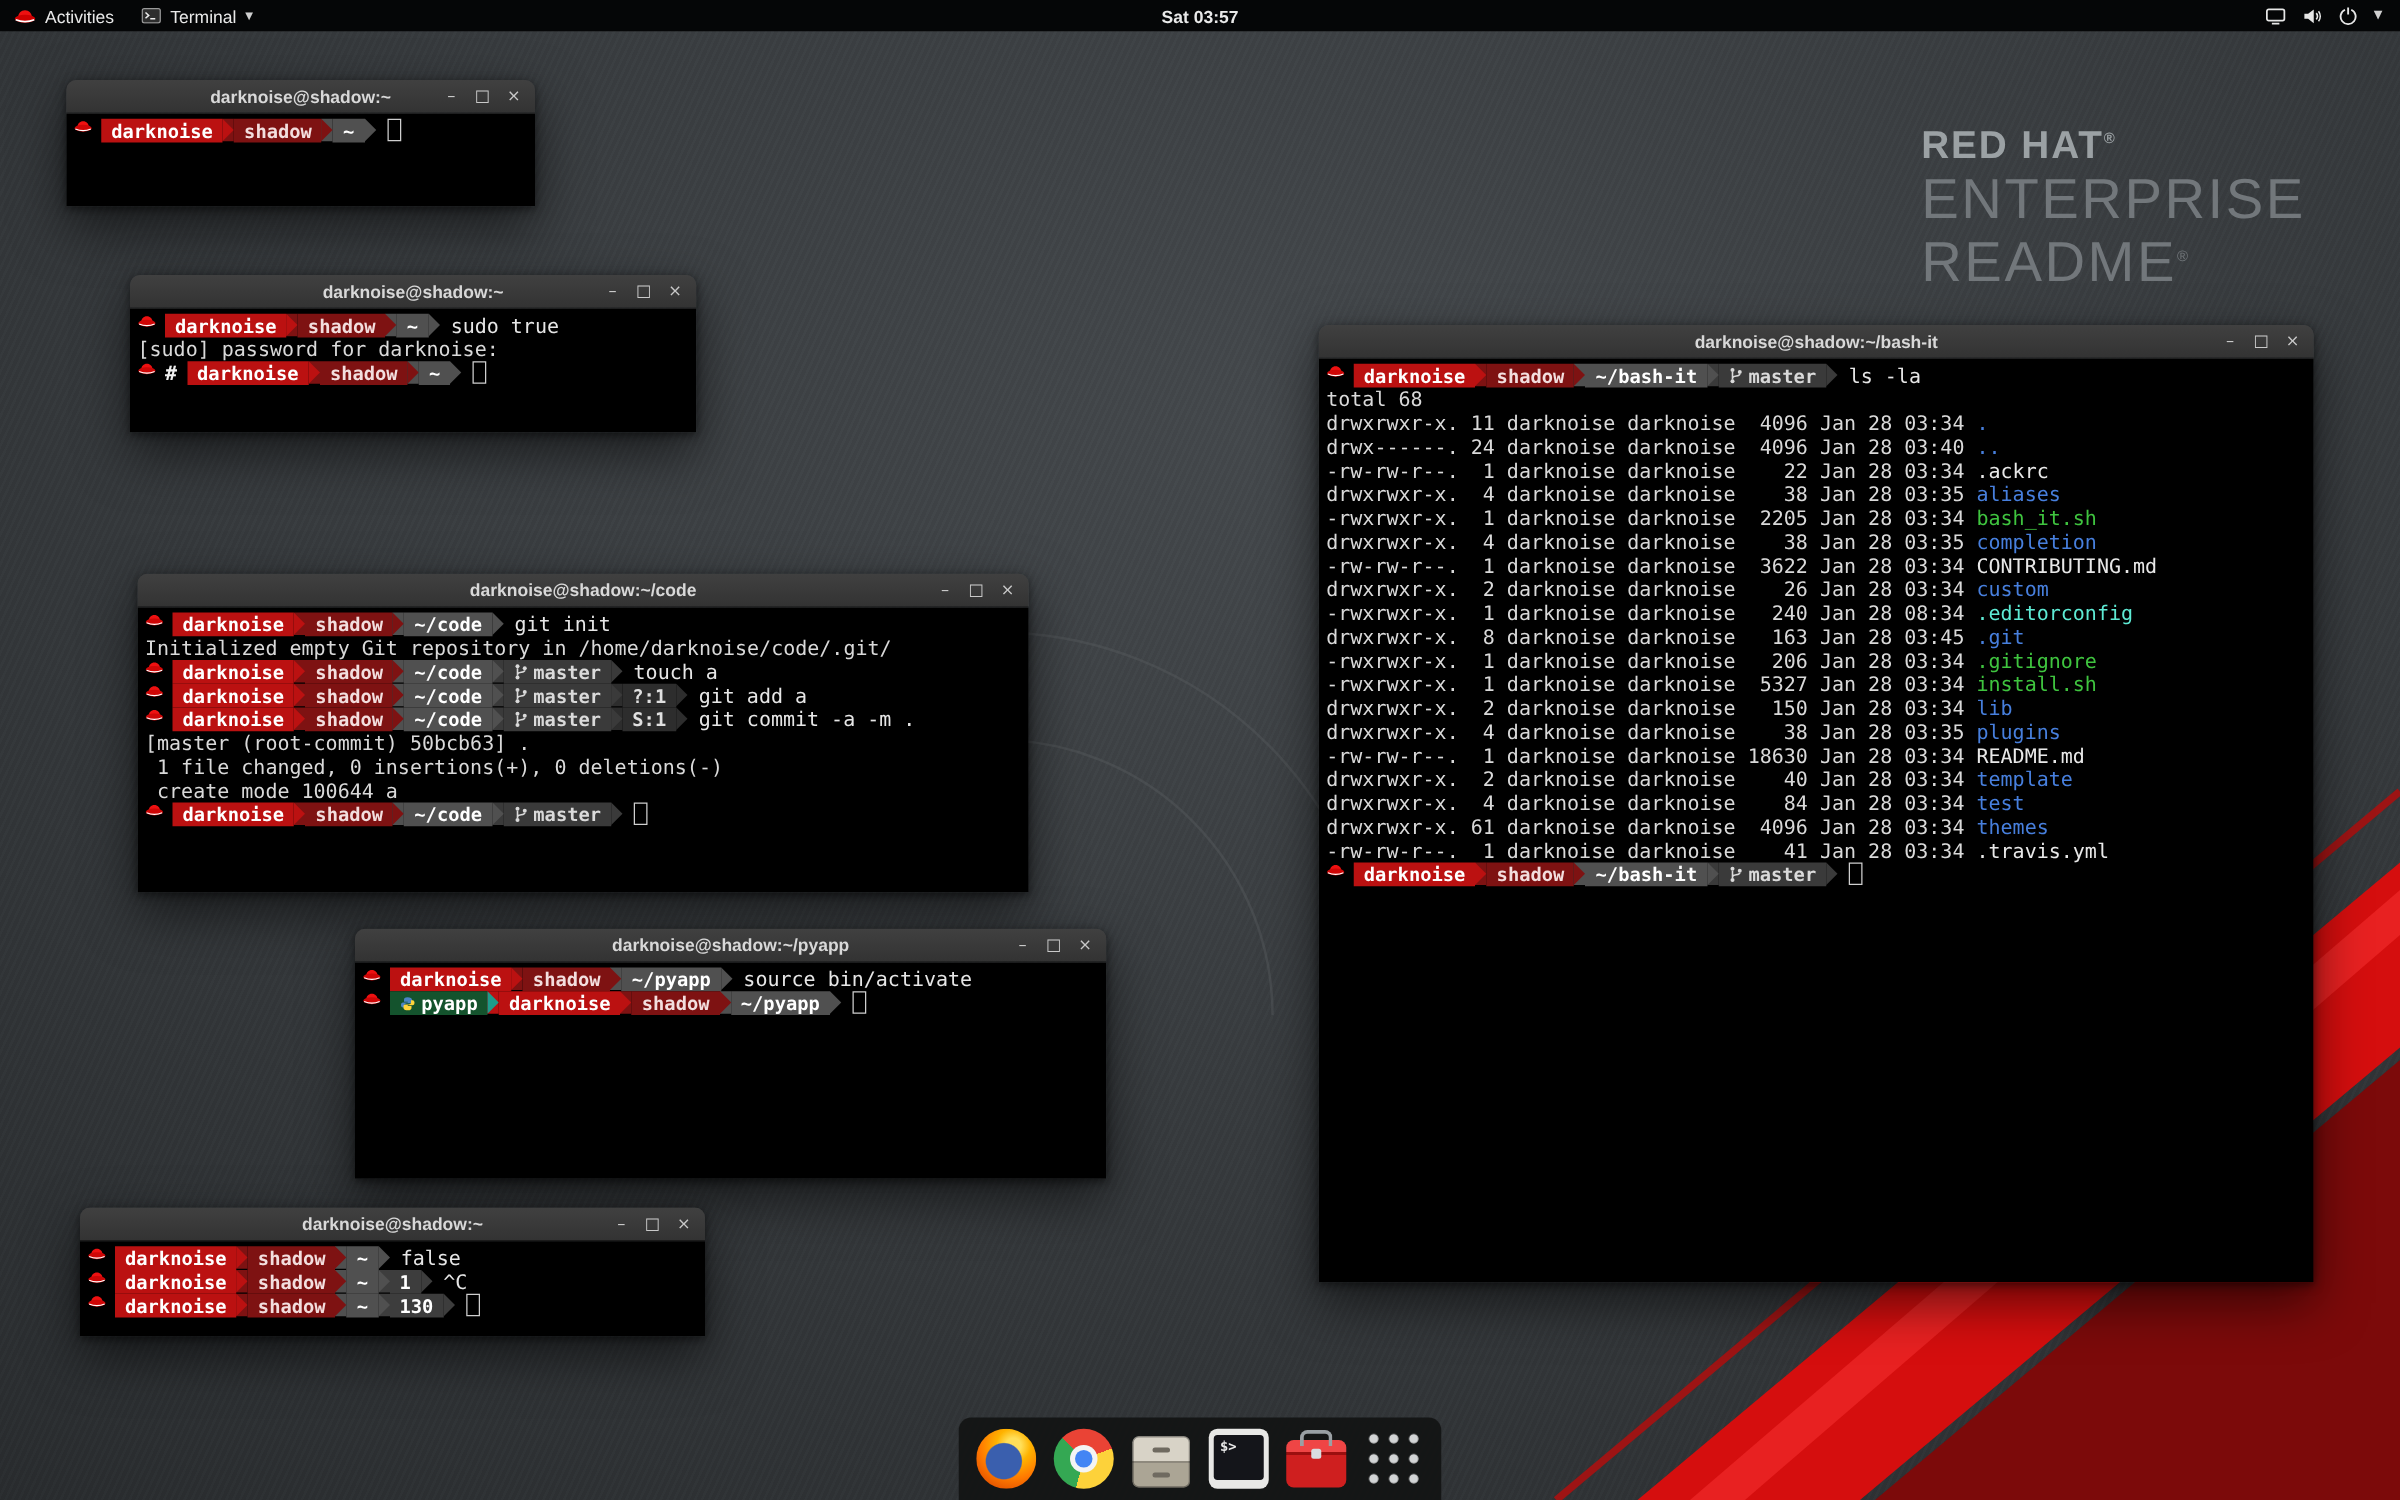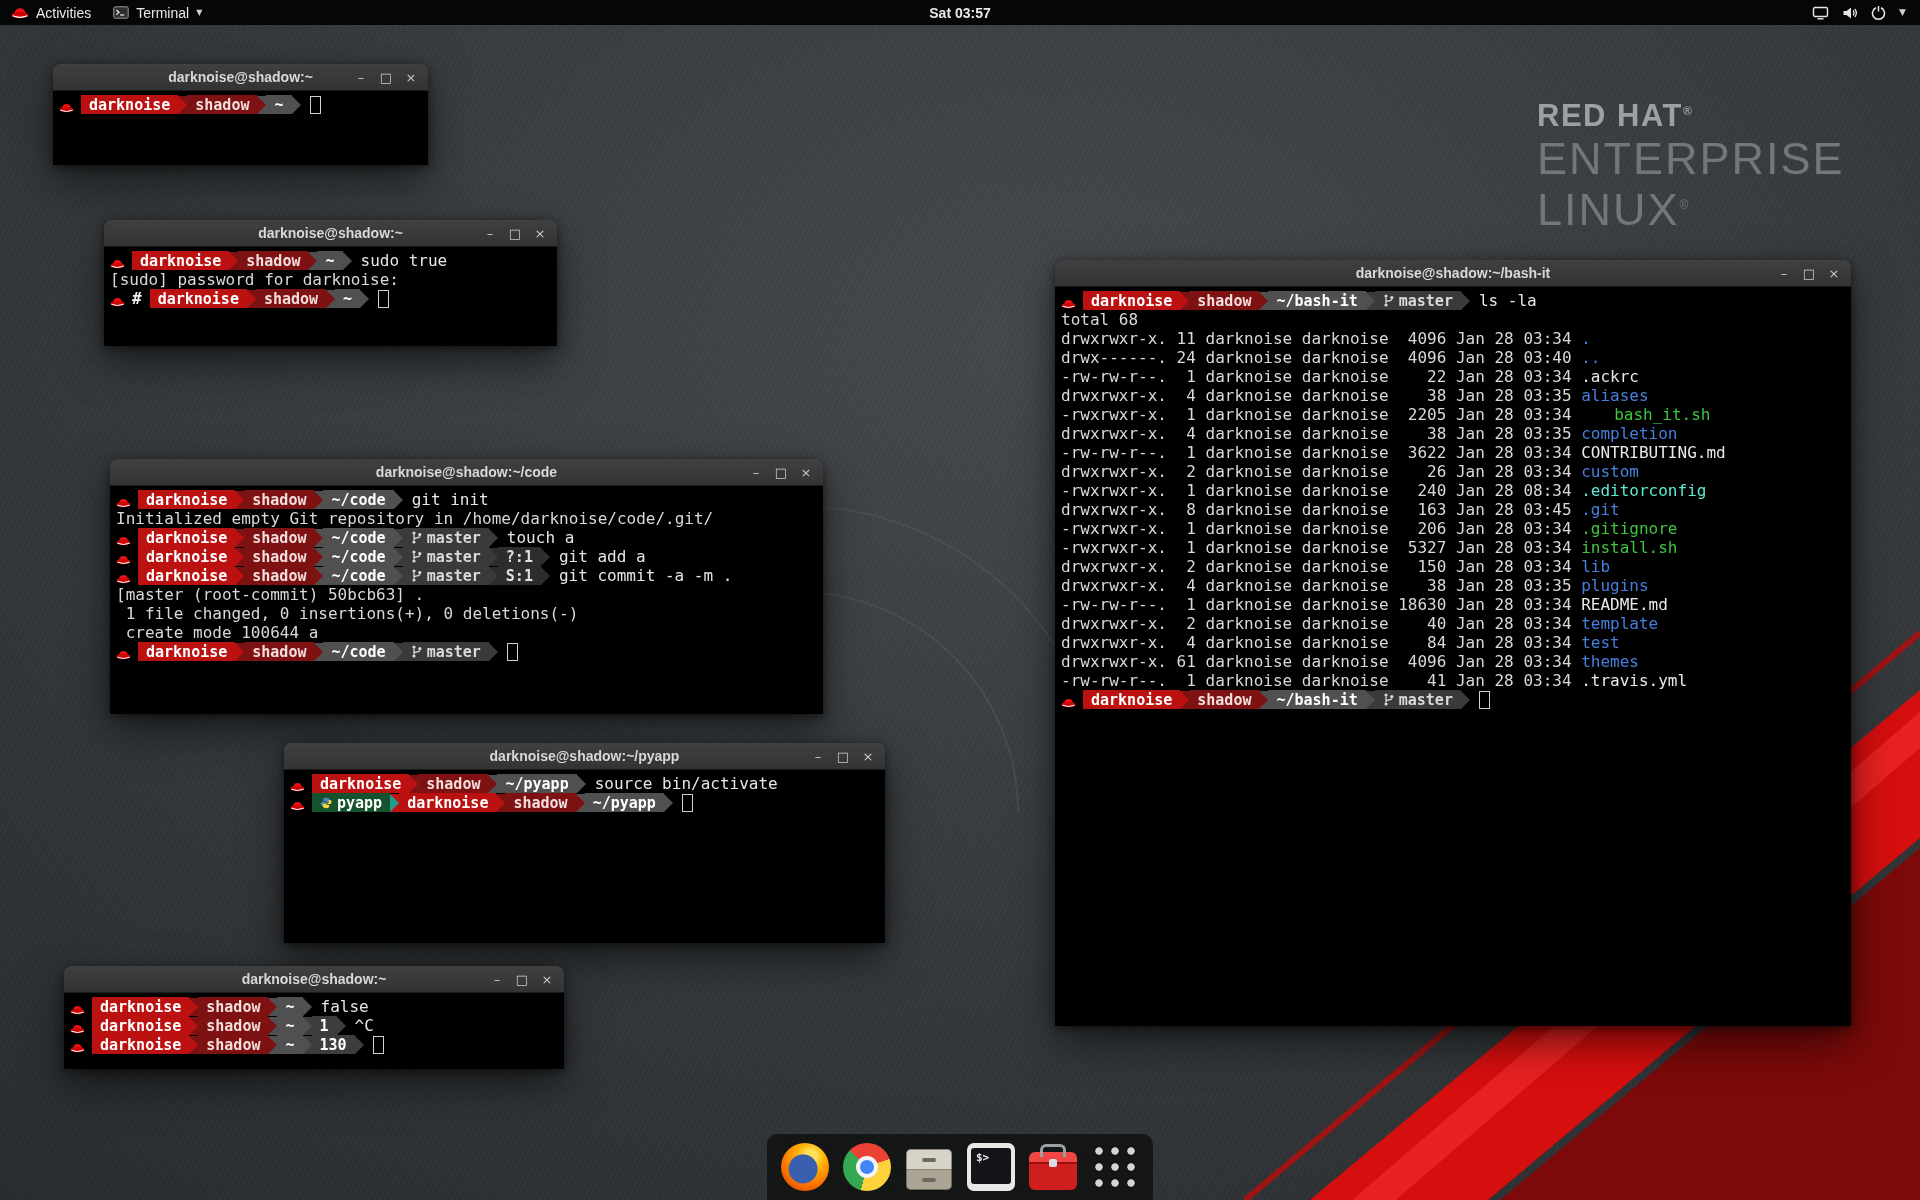--- a/index.html
+++ b/index.html
@@ -32,21 +32,21 @@
   .term-body{flex:1;background:#000;padding:4px 6px;font-family:"DejaVu Sans Mono",monospace;font-size:16px;overflow:hidden}
 
   .w0{left:53px;top:64px;width:375px;height:101px}
   .w1{left:104px;top:220px;width:453px;height:126px}
   .w2{left:110px;top:459px;width:713px;height:255px}
   .w3{left:284px;top:743px;width:601px;height:200px}
   .w4{left:64px;top:966px;width:500px;height:103px}
   .w5{left:1055px;top:260px;width:796px;height:766px;z-index:12}
 
   
-  .tl{display:flex;align-items:flex-end;height:19px;white-space:pre}
+  .tl{display:flex;align-items:flex-start;height:19px;white-space:pre}
   .hat{display:inline-flex;align-items:center;margin-right:7px}
   .pfx{font-weight:bold;margin-right:8px;color:#efefef}
   .seg{display:inline-flex;align-items:center;height:19px;padding:0 8px;font-weight:bold;font-size:15px;gap:5px}
   .segicon{display:inline-flex;align-items:center}
   .parrow{display:inline-block;width:0;height:0;border-top:9.5px solid transparent;border-bottom:9.5px solid transparent;border-left:9px solid #000}
   .cmd{margin-left:9px;color:#e6e6e6}
   .cursor{display:inline-block;width:9px;height:16px;border:1px solid #cfcfcf;margin-left:9px}
 
   
   .dock{position:absolute;left:50%;bottom:0;transform:translateX(-50%);background:rgba(18,19,20,.92);border-radius:10px 10px 0 0;padding:9px 14px;display:flex;gap:14px;align-items:center;z-index:40}
@@ -86,21 +86,21 @@
     <line x1="1245" y1="1200" x2="1920" y2="633" stroke="#9d1414" stroke-width="6"></line>
     <polygon points="1500,1200 1920,848 1920,1200" fill="#7c0a0a"></polygon>
     <polygon points="1310,1200 1920,690 1920,838 1488,1200" fill="#d50e0e"></polygon>
     <polygon points="1352,1200 1920,712 1920,748 1396,1200" fill="#ef2a2a" opacity="0.7"></polygon>
   </g>
 </svg>
 
 <div class="brand">
   <div class="brand-top"><span>RED HAT</span><span class="reg">®</span></div>
   <div class="brand-mid">ENTERPRISE</div>
-  <div class="brand-bot"><span>LINUX</span><span class="reg">®</span></div>
+  <div class="brand-bot"><span>README</span><span class="reg">®</span></div>
 </div>
 
 <div class="topbar">
   <div class="tb-item">
     <span style="display:inline-flex">
       <svg width="18" height="14" viewBox="0 0 18 14">
           <path d="M3.4 8.6 C3.4 4.4 5.9 2.2 9 2.2 C12.1 2.2 14.6 4.4 14.6 8.6 Z" fill="#ee1111"></path>
           <ellipse cx="9" cy="9" rx="8.2" ry="3.2" fill="#d00000"></ellipse>
           <path d="M1.6 9.8 Q9 12.8 16.4 9.8" stroke="#ffffff" stroke-width="1.2" fill="none"></path>
         </svg>
@@ -328,21 +328,21 @@
                 <circle cx="3" cy="12" r="1.6" fill="currentColor" stroke="none"></circle>
                 <circle cx="8.8" cy="4.6" r="1.6" fill="currentColor" stroke="none"></circle>
                 <path d="M3 4.5 V10.5 M3 9.5 C3 7 8.8 8.6 8.8 6.2"></path>
               </g>
             </svg></span><span>master</span></span><span class="parrow" style="border-left-color: rgb(58, 58, 58); background-color: transparent;"></span><span class="cmd">ls -la</span></div>
       <div class="tl"><span class="out">total 68</span></div>
       <div class="tl"><span>drwxrwxr-x. 11 darknoise darknoise  4096 Jan 28 03:34 </span><span style="color: rgb(71, 127, 221);">.</span></div>
       <div class="tl"><span>drwx------. 24 darknoise darknoise  4096 Jan 28 03:40 </span><span style="color: rgb(71, 127, 221);">..</span></div>
       <div class="tl"><span>-rw-rw-r--.  1 darknoise darknoise    22 Jan 28 03:34 </span><span style="color: rgb(232, 232, 232);">.ackrc</span></div>
       <div class="tl"><span>drwxrwxr-x.  4 darknoise darknoise    38 Jan 28 03:35 </span><span style="color: rgb(71, 127, 221);">aliases</span></div>
-      <div class="tl"><span>-rwxrwxr-x.  1 darknoise darknoise  2205 Jan 28 03:34 </span><span style="color: rgb(63, 196, 63); margin-left: 33px;">bash_it.sh</span></div>
+      <div class="tl"><span>-rwxrwxr-x.  1 darknoise darknoise  2205 Jan 28 03:34 </span><span style="color: rgb(63, 196, 63);">bash_it.sh</span></div>
       <div class="tl"><span>drwxrwxr-x.  4 darknoise darknoise    38 Jan 28 03:35 </span><span style="color: rgb(71, 127, 221);">completion</span></div>
       <div class="tl"><span>-rw-rw-r--.  1 darknoise darknoise  3622 Jan 28 03:34 </span><span style="color: rgb(232, 232, 232);">CONTRIBUTING.md</span></div>
       <div class="tl"><span>drwxrwxr-x.  2 darknoise darknoise    26 Jan 28 03:34 </span><span style="color: rgb(71, 127, 221);">custom</span></div>
       <div class="tl"><span>-rwxrwxr-x.  1 darknoise darknoise   240 Jan 28 08:34 </span><span style="color: #5eead4;">.editorconfig</span></div>
       <div class="tl"><span>drwxrwxr-x.  8 darknoise darknoise   163 Jan 28 03:45 </span><span style="color: rgb(71, 127, 221);">.git</span></div>
       <div class="tl"><span>-rwxrwxr-x.  1 darknoise darknoise   206 Jan 28 03:34 </span><span style="color: rgb(63, 196, 63);">.gitignore</span></div>
       <div class="tl"><span>-rwxrwxr-x.  1 darknoise darknoise  5327 Jan 28 03:34 </span><span style="color: rgb(63, 196, 63);">install.sh</span></div>
       <div class="tl"><span>drwxrwxr-x.  2 darknoise darknoise   150 Jan 28 03:34 </span><span style="color: rgb(71, 127, 221);">lib</span></div>
       <div class="tl"><span>drwxrwxr-x.  4 darknoise darknoise    38 Jan 28 03:35 </span><span style="color: rgb(71, 127, 221);">plugins</span></div>
       <div class="tl"><span>-rw-rw-r--.  1 darknoise darknoise 18630 Jan 28 03:34 </span><span style="color: rgb(232, 232, 232);">README.md</span></div>

